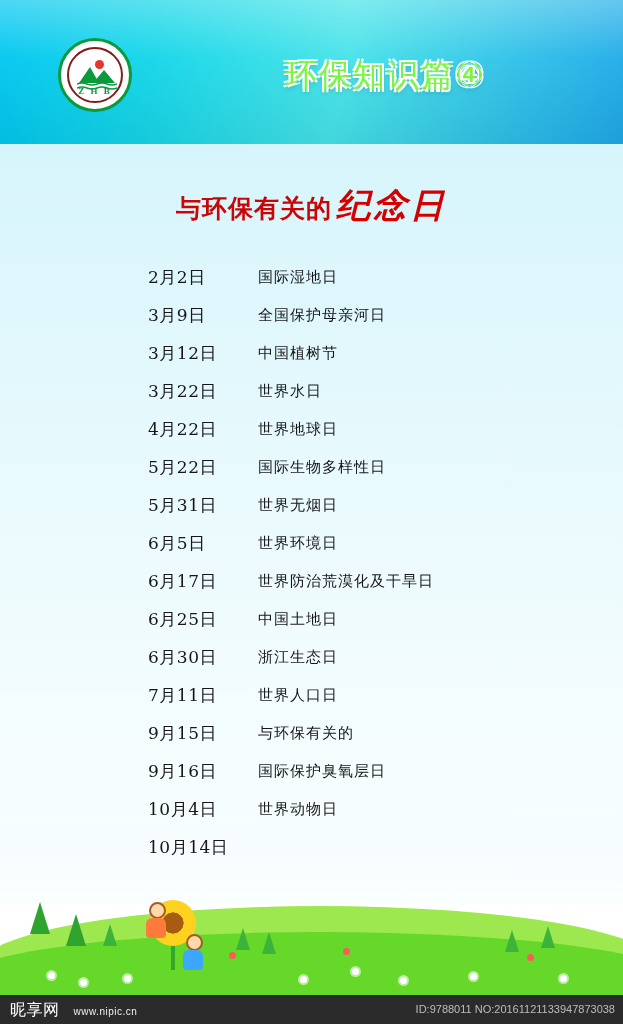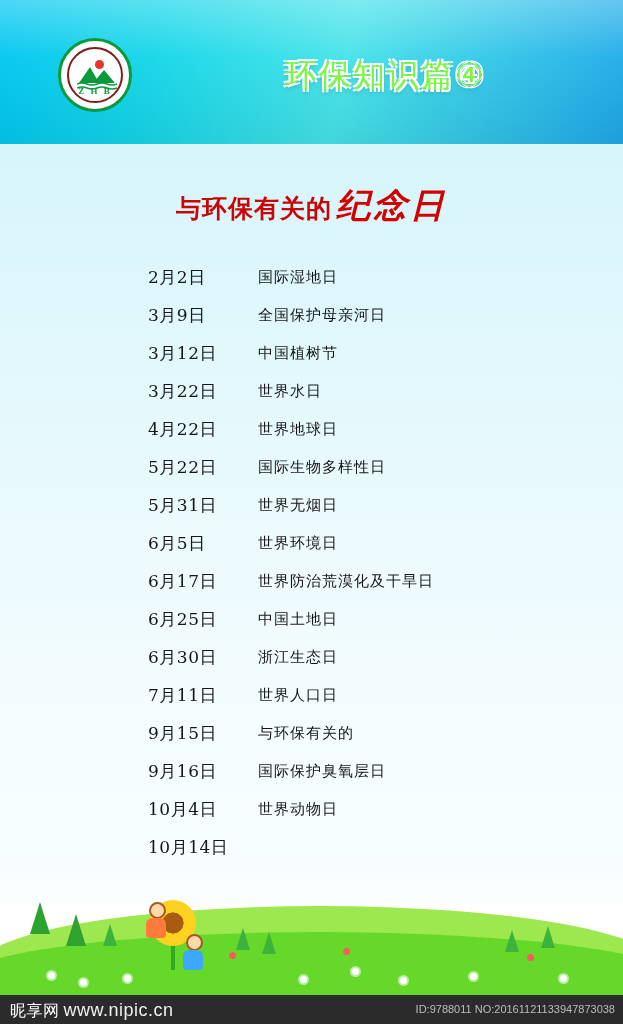--- a/index.html
+++ b/index.html
@@ -248,22 +248,22 @@
   .footer-left {
     position: absolute;
     left: 10px; top: 5px;
     font-size: 16px;
     color: #ffffff;
     font-family: "DejaVu Sans", sans-serif;
     letter-spacing: 0.5px;
   }
   .footer-left .site {
     font-family: "Liberation Sans", sans-serif;
-    font-size: 18px;
-    margin-left: 4px;
+    font-size: 10px;
+    margin-left: 14px;
     color: #f0f0f0;
   }
   .footer-right {
     position: absolute;
     right: 8px; top: 8px;
     font-size: 11px;
     color: #bdbdbd;
     font-family: "Liberation Sans", sans-serif;
   }
 </style>

